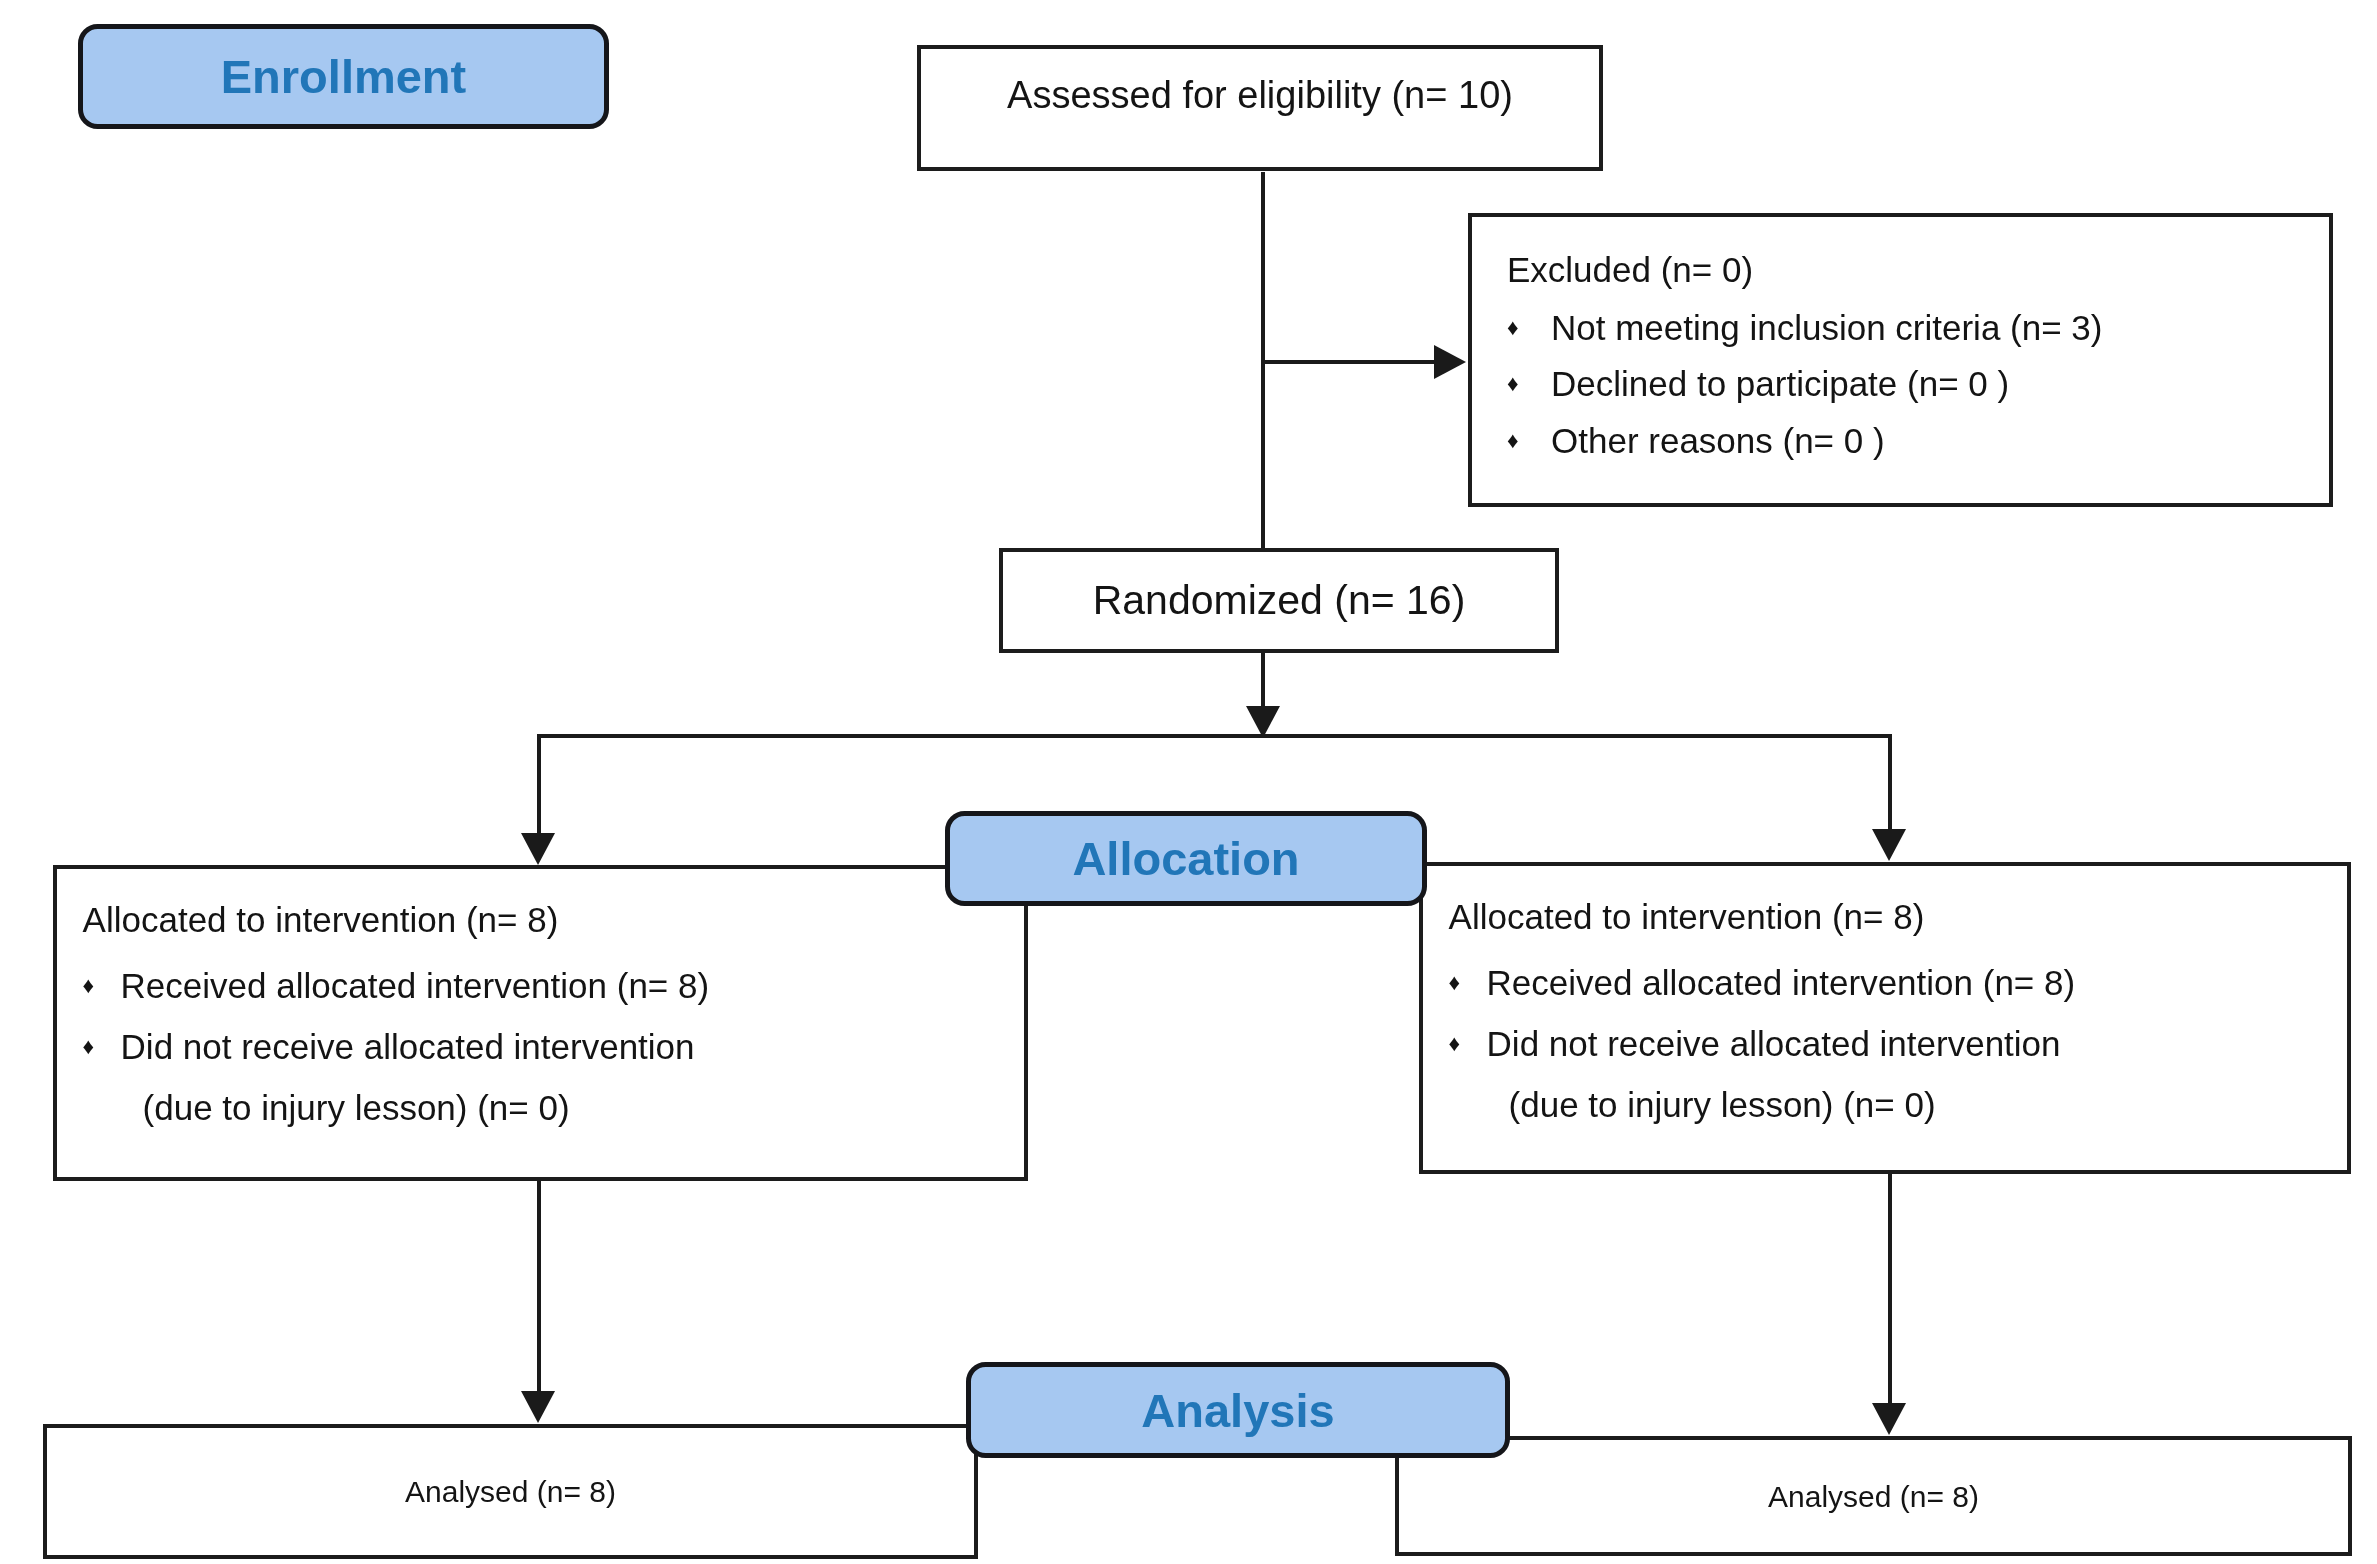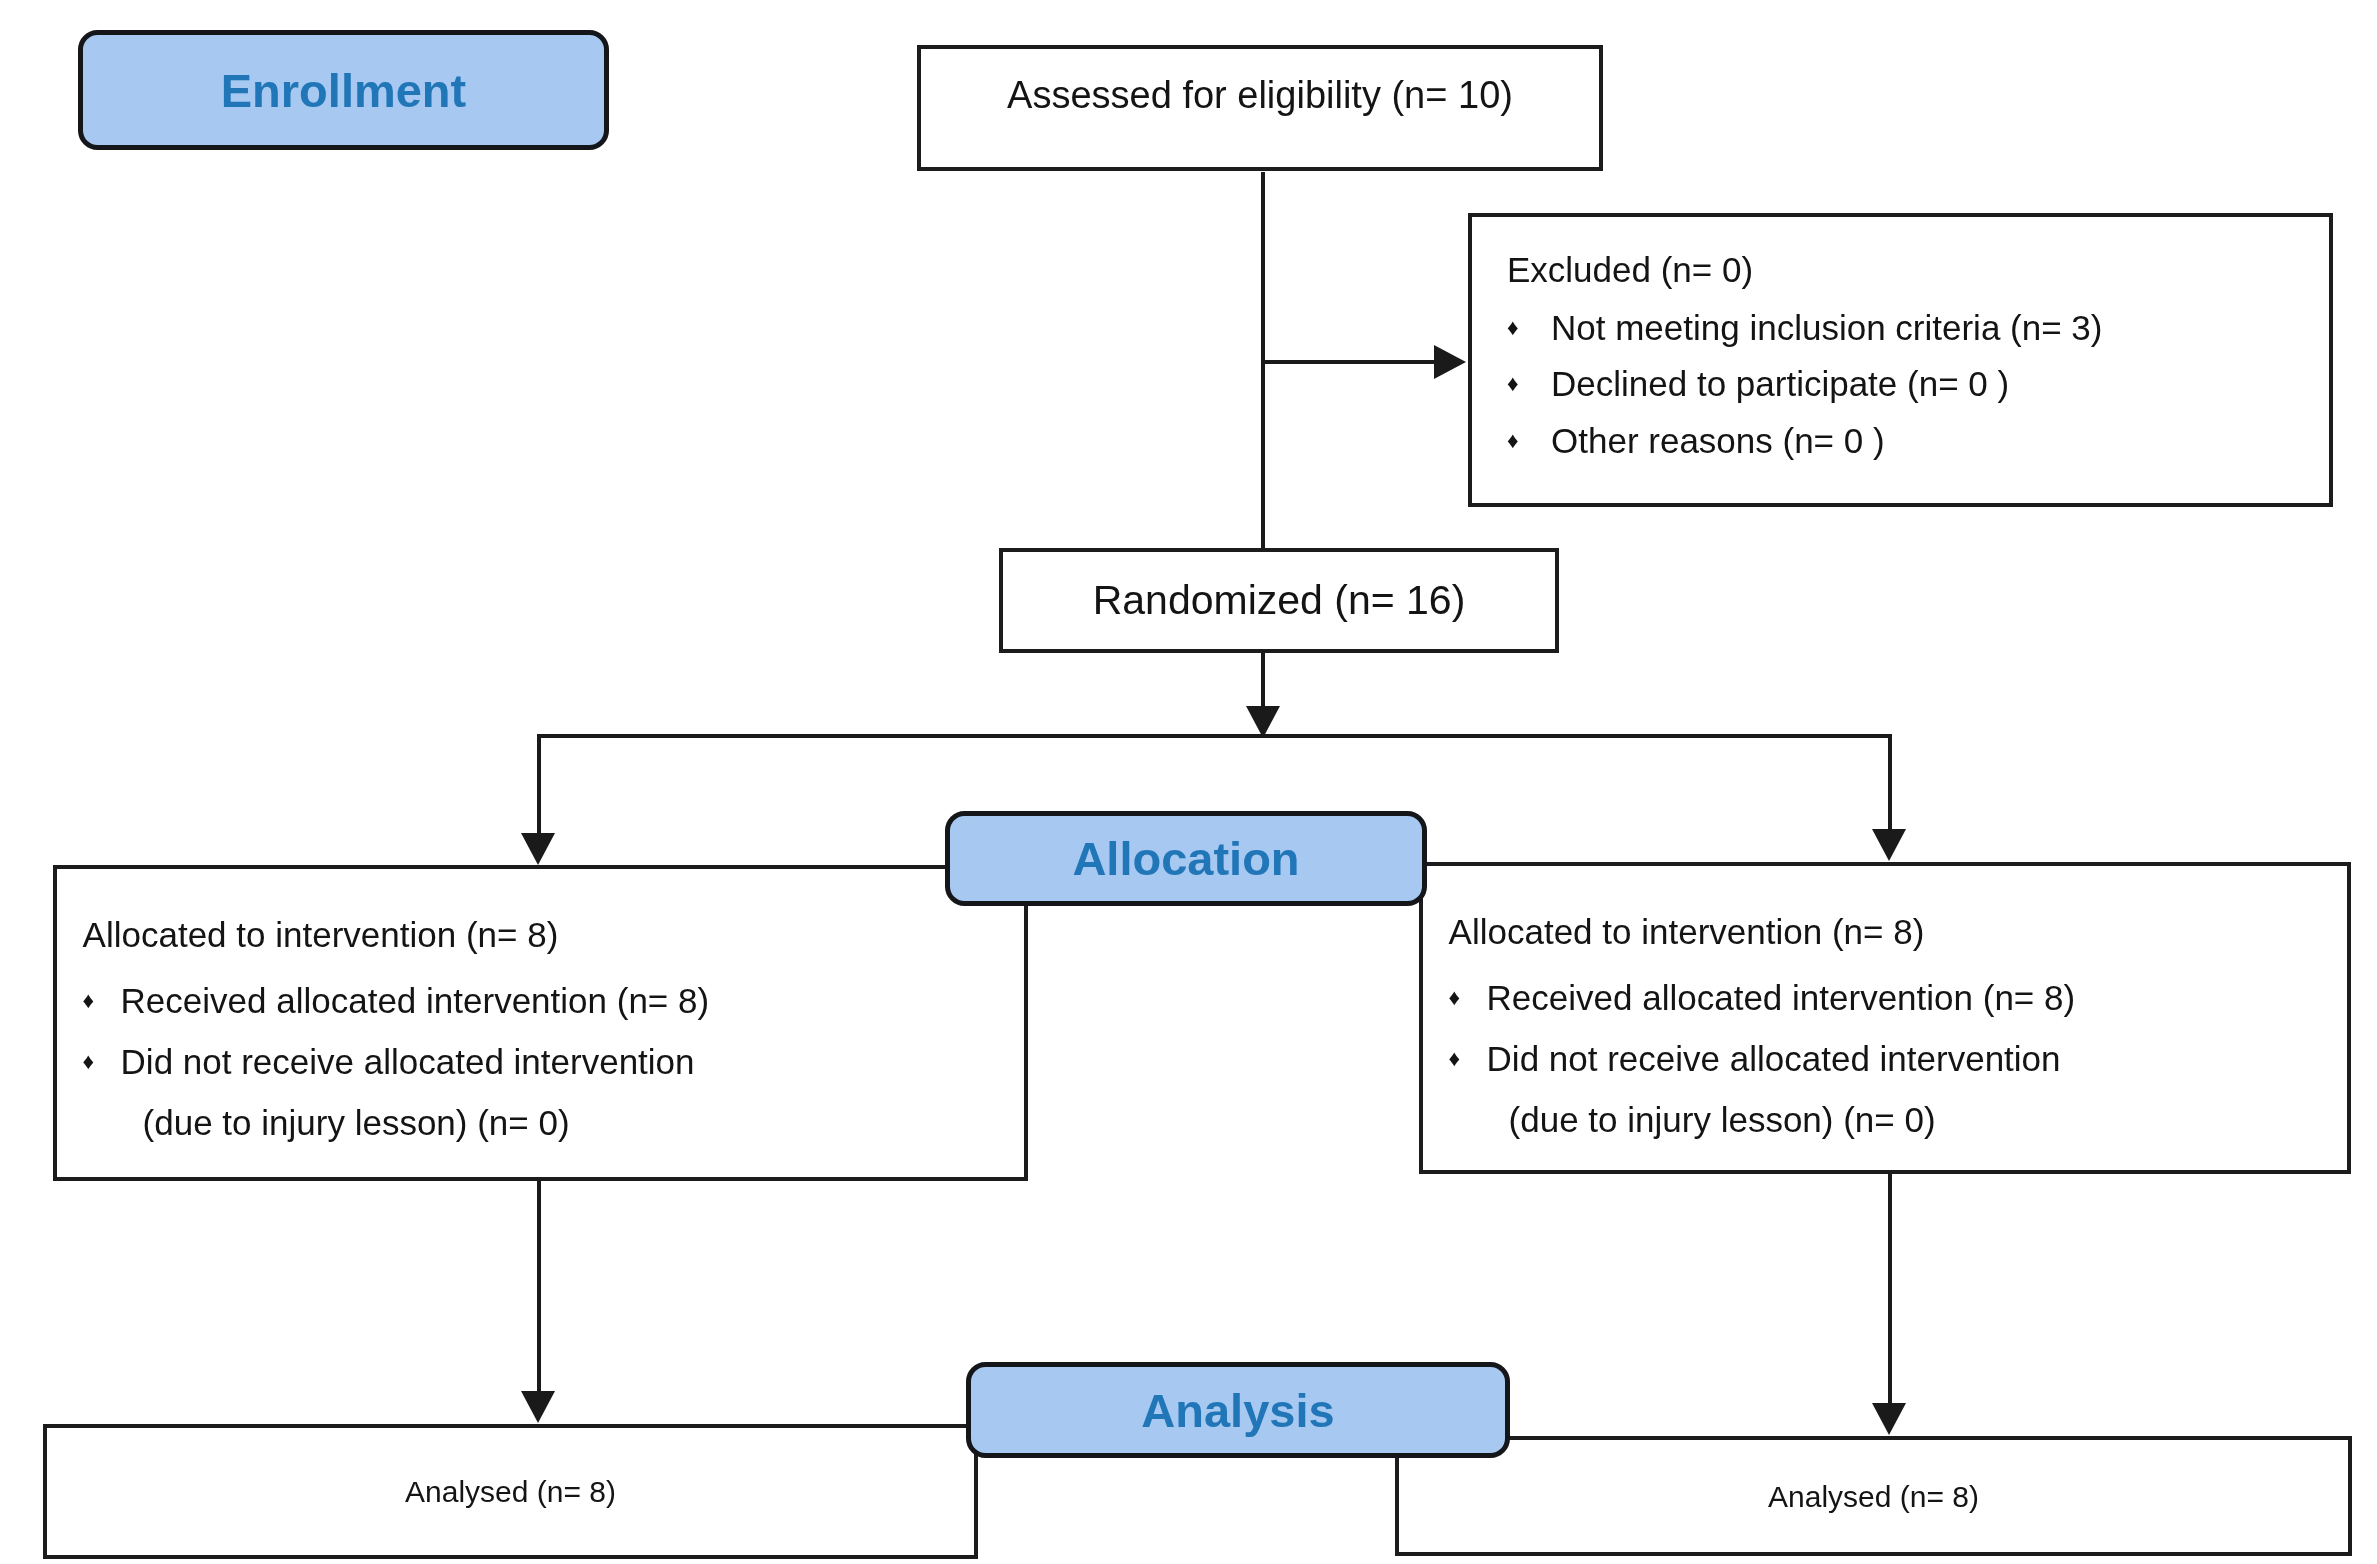--- a/index.html
+++ b/index.html
@@ -35,21 +35,21 @@
     border:4.5px solid var(--box-border);
     box-sizing:border-box;z-index:1;
   }
   .node.center{display:flex;align-items:center;justify-content:center;}
   .single-line{font-size:30px;line-height:1.1;}
   .rand-line{font-size:41px;line-height:1.1;}
   .assessed-inner{width:100%;text-align:center;padding-top:25.6px;font-size:38px;line-height:1.1;}
   
   .node .content{padding:30px 18px 0 25.6px;font-size:35px;line-height:39px;}
   .node.excluded .content{padding:33px 15px 0 35px;}
-  .title-line{margin:16px 0 27px 0;}
+  .title-line{margin:1px 0 27px 0;}
   .node.excluded .title-line{margin:0 0 19px 0;}
   .bullet-row{display:flex;align-items:flex-start;margin:0 0 22px 0;}
   .node.excluded .bullet-row{margin:0 0 17.3px 0;}
   .bullet-glyph{flex:0 0 38px;width:38px;font-size:22.6px;line-height:39px;}
   .node.excluded .bullet-glyph{flex:0 0 44px;width:44px;}
   .continuation-line{margin-left:60px;}
   
   .stage-label{
     position:absolute;background:var(--label-fill);
     border:5.3px solid var(--label-border);border-radius:19.6px;
@@ -76,21 +76,21 @@
 
   <div class="vline" style="left:1888px;top:734px;height:96px;"></div>
   <div class="arrow-down" style="left:1872px;top:829px;"></div>
 
   <div class="vline" style="left:537px;top:1180px;height:212px;"></div>
   <div class="arrow-down" style="left:521px;top:1391px;"></div>
 
   <div class="vline" style="left:1888px;top:1173px;height:230px;"></div>
   <div class="arrow-down" style="left:1872px;top:1403px;"></div>
 
-  <div class="stage-label" style="left:78px;top:30px;width:531px;height:120px;">
+  <div class="stage-label" style="left:78px;top:24px;width:531px;height:105px;">
     <span>Enrollment</span>
   </div>
 
   <div class="node" style="left:917px;top:45px;width:686px;height:126px;">
     <div class="assessed-inner">Assessed for eligibility (n= 10)</div>
   </div>
 
   <div class="node excluded" style="left:1468px;top:213px;width:865px;height:294px;">
     <div class="content">
       <div class="title-line">Excluded (n= 0)</div>

